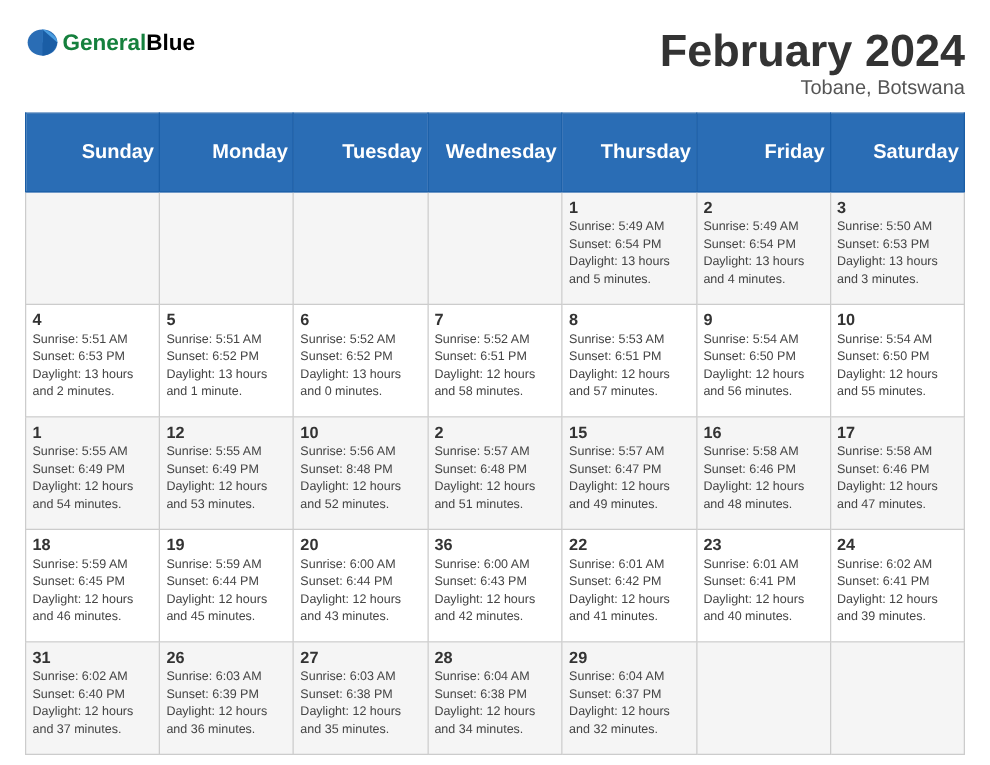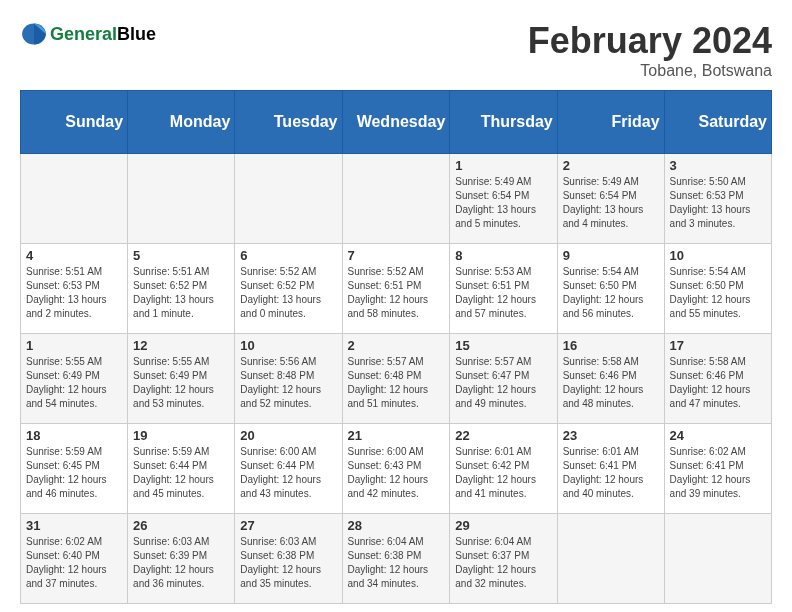--- a/index.html
+++ b/index.html
@@ -262,21 +262,21 @@
 and 45 minutes.</div>
         </td>
         <td>
           <span class="day-number">20</span>
           <div class="day-info" style="white-space: pre-line;">Sunrise: 6:00 AM
 Sunset: 6:44 PM
 Daylight: 12 hours
 and 43 minutes.</div>
         </td>
         <td>
-          <span class="day-number">21</span>
+          <span class="day-number">36</span>
           <div class="day-info" style="white-space: pre-line;">Sunrise: 6:00 AM
 Sunset: 6:43 PM
 Daylight: 12 hours
 and 42 minutes.</div>
         </td>
         <td>
           <span class="day-number">22</span>
           <div class="day-info" style="white-space: pre-line;">Sunrise: 6:01 AM
 Sunset: 6:42 PM
 Daylight: 12 hours

